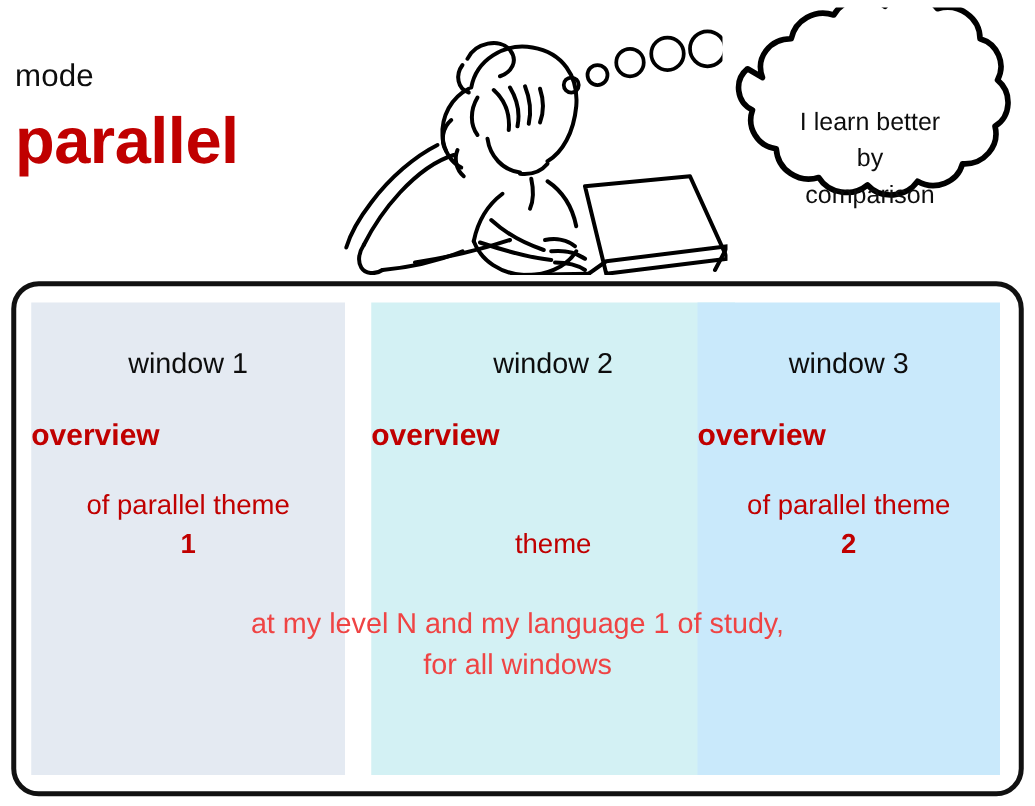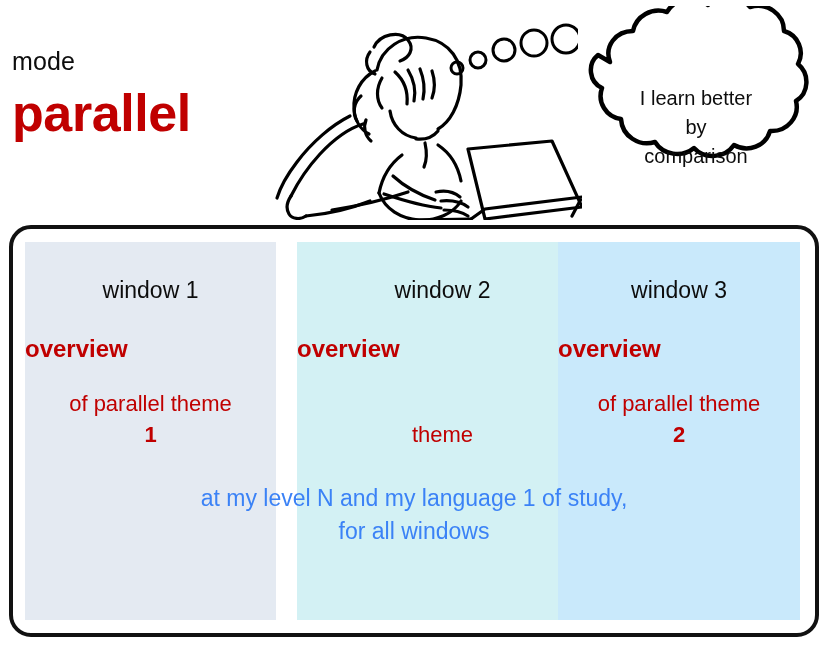--- a/index.html
+++ b/index.html
@@ -142,21 +142,21 @@
 
   
   #panel-caption {
     position: absolute;
     left: 9px;
     top: 482px;
     width: 810px;
     text-align: center;
     font-size: 23px;
     line-height: 33px;
-    color: #3b82f6;
+    color: #ef4444;
     pointer-events: none;
   }
 </style>
 </head>
 <body>
 
 <div id="header">
   <div id="mode-label">mode</div>
   <div id="mode-value">parallel</div>
 </div>

